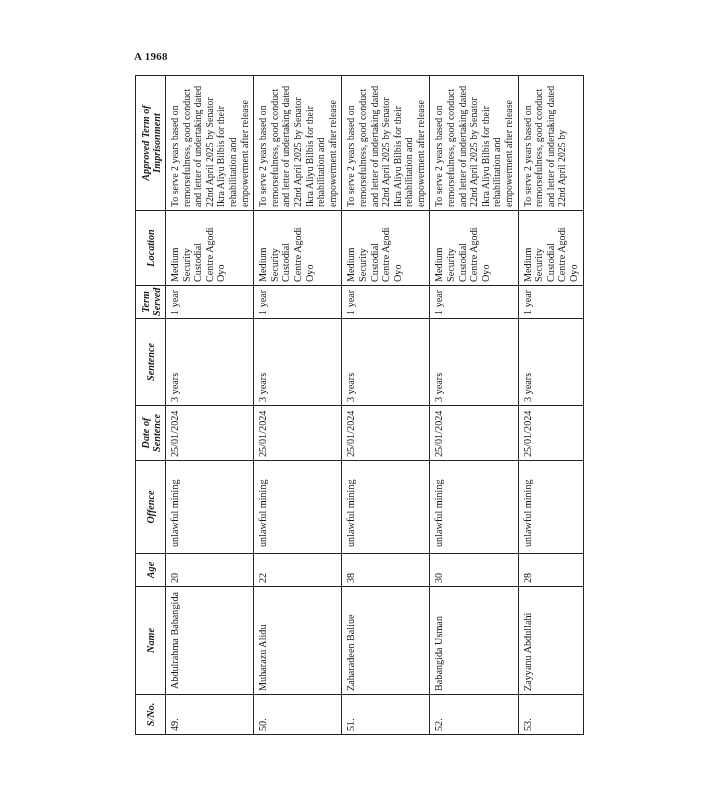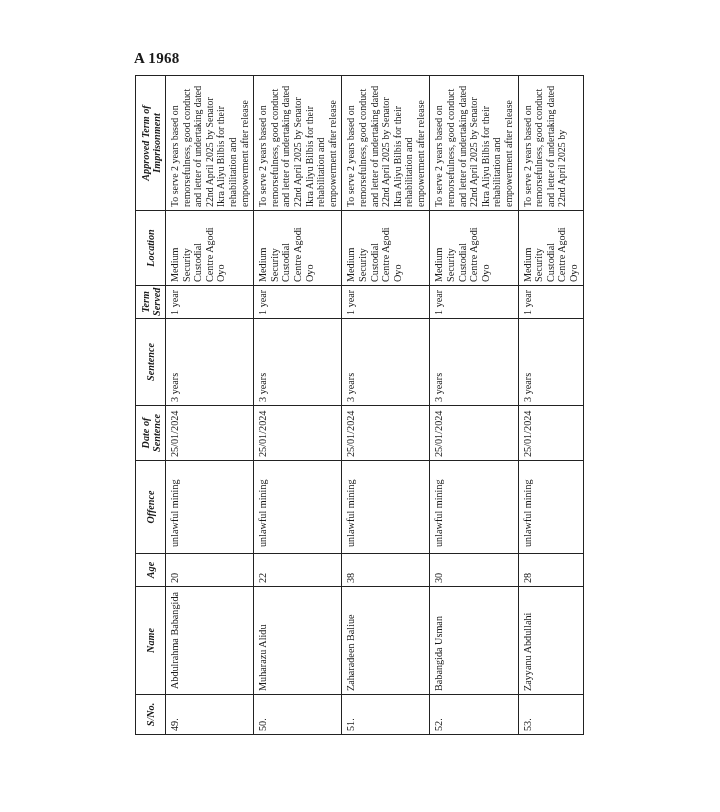--- a/index.html
+++ b/index.html
@@ -2,21 +2,21 @@
 <html><head>
   <meta charset="utf-8">
   <style>
     html, body { margin: 0; padding: 0; }
     body {
       width: 720px; height: 812px; background: #ffffff; position: relative; overflow: hidden;
       font-family: "Liberation Serif", "DejaVu Serif", serif; color: #1a1a1a;
     }
     .page-label {
       position: absolute; left: 134px; top: 50px;
-      font-weight: bold; font-size: 15px; letter-spacing: 0.3px;
+      font-weight: bold; font-size: 11px; letter-spacing: 0.3px;
     }
     
     .rot-wrap {
       position: absolute;
       left: 135px; top: 735px;           
       width: 659px; height: 443px;       
       transform-origin: 0 0;
       transform: rotate(-90deg);
     }
     table {

